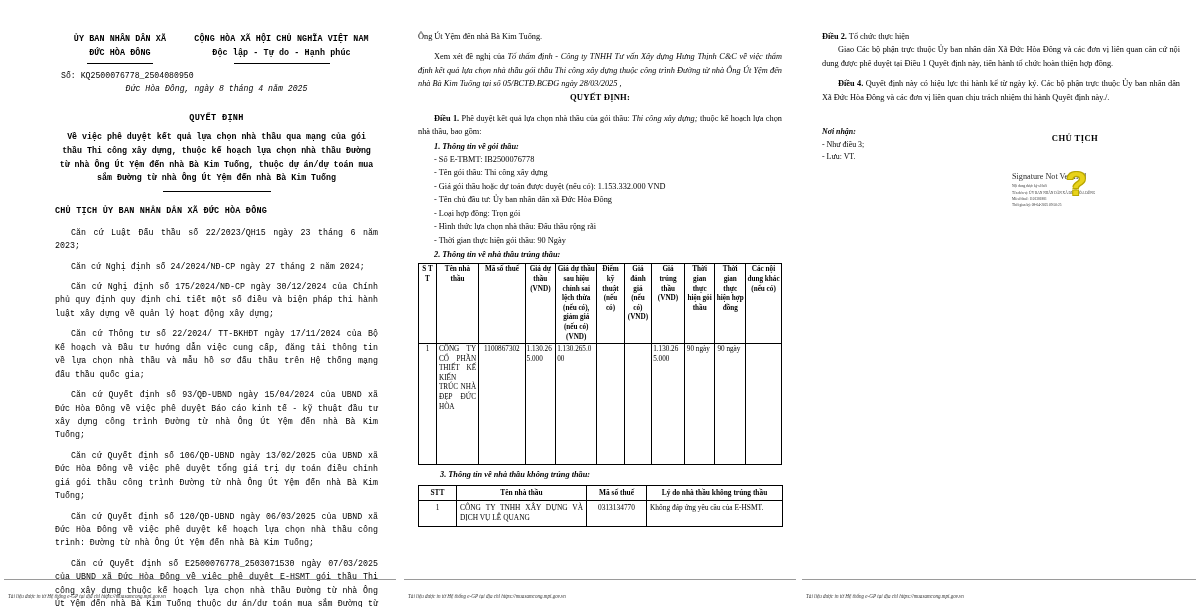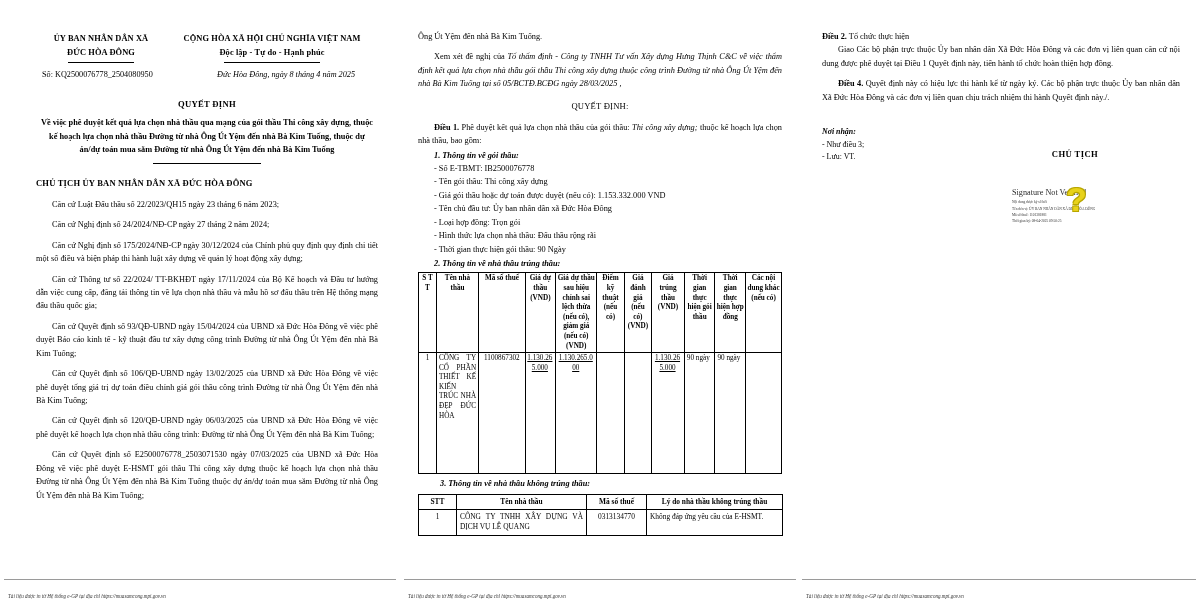--- a/index.html
+++ b/index.html
@@ -23,21 +23,21 @@
     box-sizing: border-box;
   }
   .col {
     position: relative;
     box-sizing: border-box;
     padding: 30px 16px 0 16px;
     font-size: 8.3px;
     line-height: 1.62;
     text-align: justify;
   }
-  .col-1 { width: 400px; padding-left: 36px; padding-right: 22px; }
+  .col-1 { width: 400px; padding-left: 55px; padding-right: 22px; font-family: Liberation Mono, monospace; }
   .col-2 { width: 400px; padding-left: 18px; padding-right: 18px; }
   .col-3 { width: 400px; padding-left: 22px; padding-right: 20px; }
 
   
   .hdr {
     display: flex;
     justify-content: flex-start;
     align-items: flex-start;
     margin-top: 2px;
   }
@@ -49,20 +49,21 @@
     height: 1px;
     background: #000;
     margin: 2.5px auto 0 auto;
   }
   .rule-left { width: 66px; }
   .rule-right { width: 96px; }
   .sub-row {
     display: flex;
     margin-top: 5px;
     font-size: 8.2px;
+    flex-direction: column;
   }
   .sub-left { width: 152px; text-align: left; padding-left: 6px; }
   .sub-right { flex: 1; text-align: center; font-style: italic; }
 
   .doc-title {
     text-align: center;
     font-weight: bold;
     margin-top: 17px;
     font-size: 8.6px;
     letter-spacing: .3px;
@@ -91,23 +92,22 @@
   p.para {
     margin: 0 0 0 0;
     text-indent: 16px;
     text-align: justify;
   }
   p.gap { margin-top: 7px; }
 
   
   .qd-heading {
     text-align: center;
-    font-weight: normal;
+    font-weight: bold;
     font-size: 8.6px;
-    margin-top: 9px;
     letter-spacing: .2px;
   }
   .bullet {
     text-indent: 0;
     padding-left: 16px;
     margin: 0;
   }
   .sec-title {
     font-weight: bold;
     font-style: italic;
@@ -141,23 +141,22 @@
     text-align: center;
   }
   table.bid td { text-align: center; }
   table.bid td.name {
     text-align: justify;
     text-align-last: left;
     padding-left: 2px;
     padding-right: 2px;
   }
   table.bid td.num {
-    text-align: center;
+    text-align: left;
     padding-right: 2px;
-    text-decoration: underline;
   }
   table.bid td.numl {
     text-align: left;
     padding-left: 2px;
   }
   .row-tall td { height: 118px; }
 
   table.losing {
     border-collapse: collapse;
     width: 100%;
@@ -184,21 +183,21 @@
   }
   .recv-item {
     font-style: normal;
     font-weight: normal;
     font-size: 7.9px;
     line-height: 1.5;
   }
   .sign-wrap {
     position: absolute;
     right: 20px;
-    top: 148px;
+    top: 132px;
     width: 210px;
     text-align: center;
   }
   .sign-title {
     font-weight: bold;
     font-size: 8.6px;
     letter-spacing: .4px;
   }
   .sigbox {
     position: relative;

